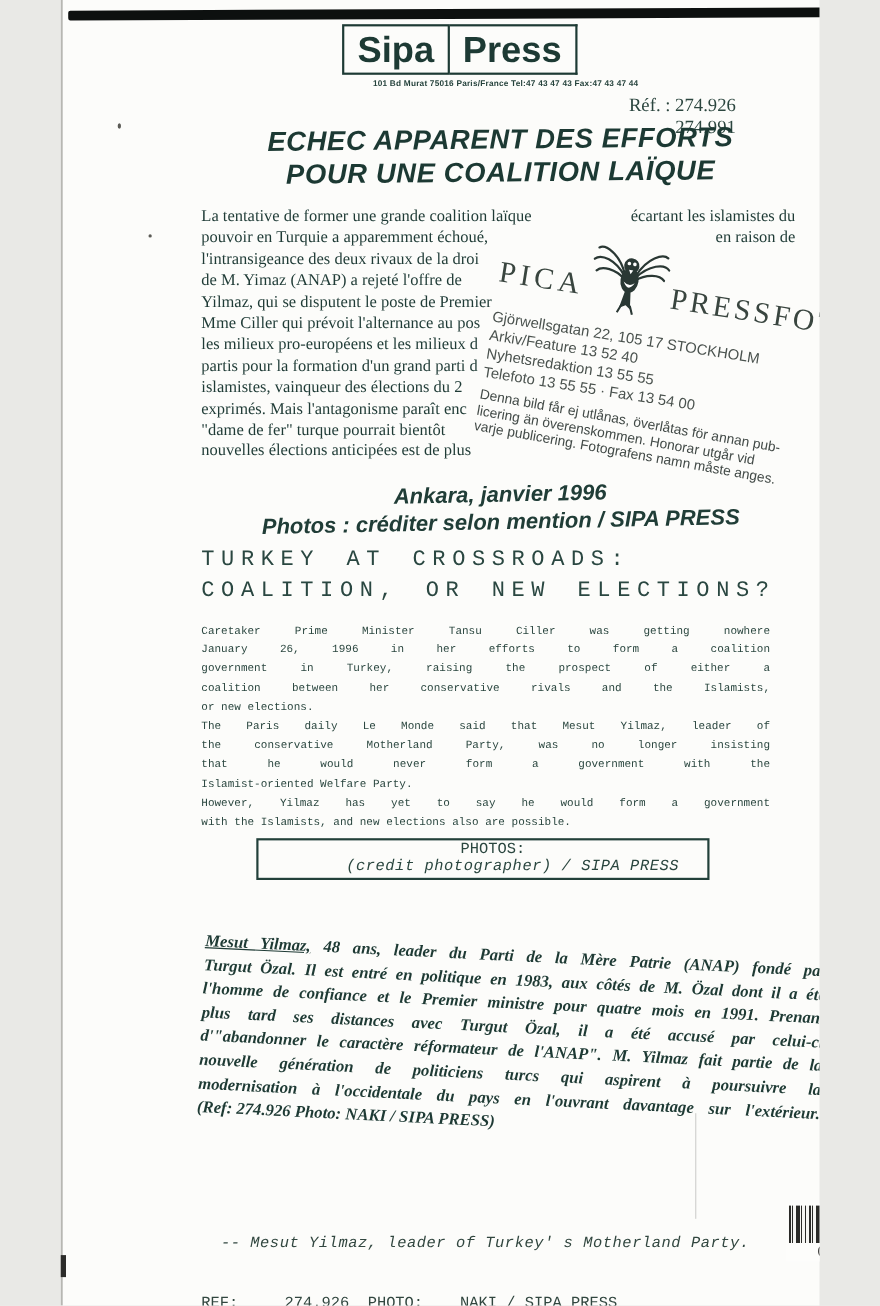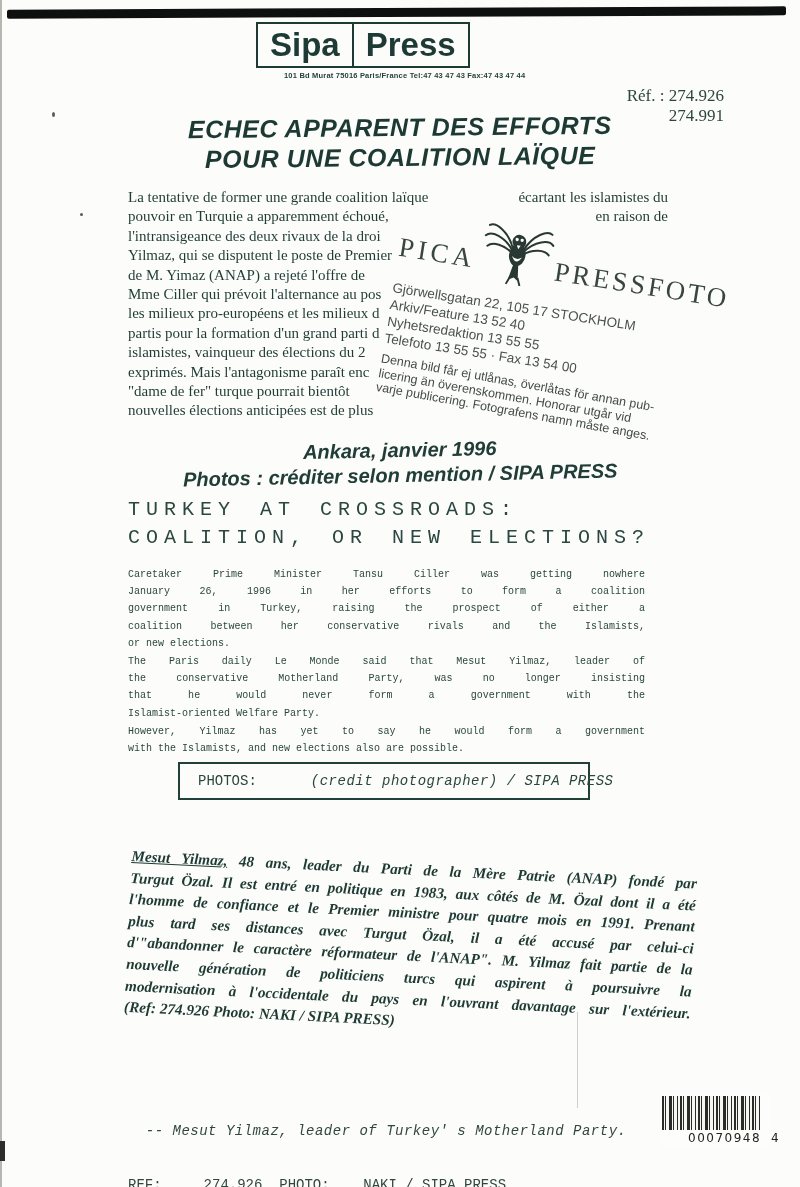--- a/index.html
+++ b/index.html
@@ -1,16 +1,16 @@
 <!DOCTYPE html>
 <html><head>
 <meta charset="utf-8">
 <style>
   html,body{margin:0;padding:0;background:#e9e9e6;}
-  .page{position:relative;width:800px;height:1187px;margin:0 auto;background:#fcfcfa;overflow:hidden;
+  .page{position:relative;width:690px;height:1187px;margin:0 auto;background:#fcfcfa;overflow:hidden;
         font-family:"Liberation Serif",serif;color:#22403a;}
 
   
   .top-bar{position:absolute;left:7px;top:8px;width:779px;height:9px;background:#0d100f;transform:rotate(-0.25deg);border-radius:2px;}
   .left-edge{position:absolute;left:0;top:0;width:2px;height:1187px;background:#b7b7b2;}
   .left-mark{position:absolute;left:0;top:1141px;width:5px;height:20px;background:#2c2c2a;}
   .speck{position:absolute;background:#5a5a55;border-radius:50%;}
   .speck.s1{left:52px;top:112px;width:3px;height:5px;}
   .speck.s2{left:80px;top:213px;width:3px;height:3px;}
   .fold-line{position:absolute;left:577px;top:1012px;width:1px;height:96px;background:rgba(70,70,66,0.25);}
@@ -59,21 +59,21 @@
   
   .mono-para{position:absolute;left:128px;width:517px;font-family:"Liberation Mono","DejaVu Sans Mono",monospace;
              font-size:10px;line-height:17.2px;color:#2a463f;}
   .p1{top:566px;} .p2{top:653px;} .p3{top:723px;}
   .mline{text-align:justify;text-align-last:justify;}
   .mono-para .mline:last-child{text-align-last:left;}
 
   
   .photos-box{position:absolute;left:178px;top:762px;width:408px;height:34px;border:2px solid #22403a;
               display:flex;align-items:center;font-family:"Liberation Mono","DejaVu Sans Mono",monospace;
-              font-size:14px;color:#2a463f;white-space:nowrap;}
+              font-size:14px;color:#2a463f;white-space:nowrap;flex-direction:column;}
   .pb-label{margin-left:18px;}
   .pb-credit{font-style:italic;margin-left:54px;letter-spacing:0.5px;}
 
   
   .bio{position:absolute;left:132px;top:845px;width:566px;transform:rotate(2.8deg);transform-origin:0 0;
        font-family:"Liberation Serif",serif;font-style:italic;font-weight:bold;
        font-size:15.2px;line-height:21.6px;color:#1e3a34;}
   .bio-line{text-align:justify;text-align-last:justify;}
   .bio-name{text-decoration:underline;}
   .bio-rest .bio-line:last-child{text-align-last:left;}
@@ -130,25 +130,25 @@
       </div>
       <div class="fline">
         <span class="fl">pouvoir en Turquie a apparemment échoué,</span>
         <span class="fr">en raison de</span>
       </div>
       <div class="fline">
         <span class="fl">l'intransigeance des deux rivaux de la droi</span>
 
       </div>
       <div class="fline">
+        <span class="fl">de M. Yimaz (ANAP) a rejeté l'offre de</span>
+
+      </div>
+      <div class="fline">
         <span class="fl">Yilmaz, qui se disputent le poste de Premier</span>
-
-      </div>
-      <div class="fline">
-        <span class="fl">de M. Yimaz (ANAP) a rejeté l'offre de</span>
 
       </div>
       <div class="fline">
         <span class="fl">Mme Ciller qui prévoit l'alternance au pos</span>
 
       </div>
       <div class="fline">
         <span class="fl">les milieux pro-européens et les milieux d</span>
 
       </div>

